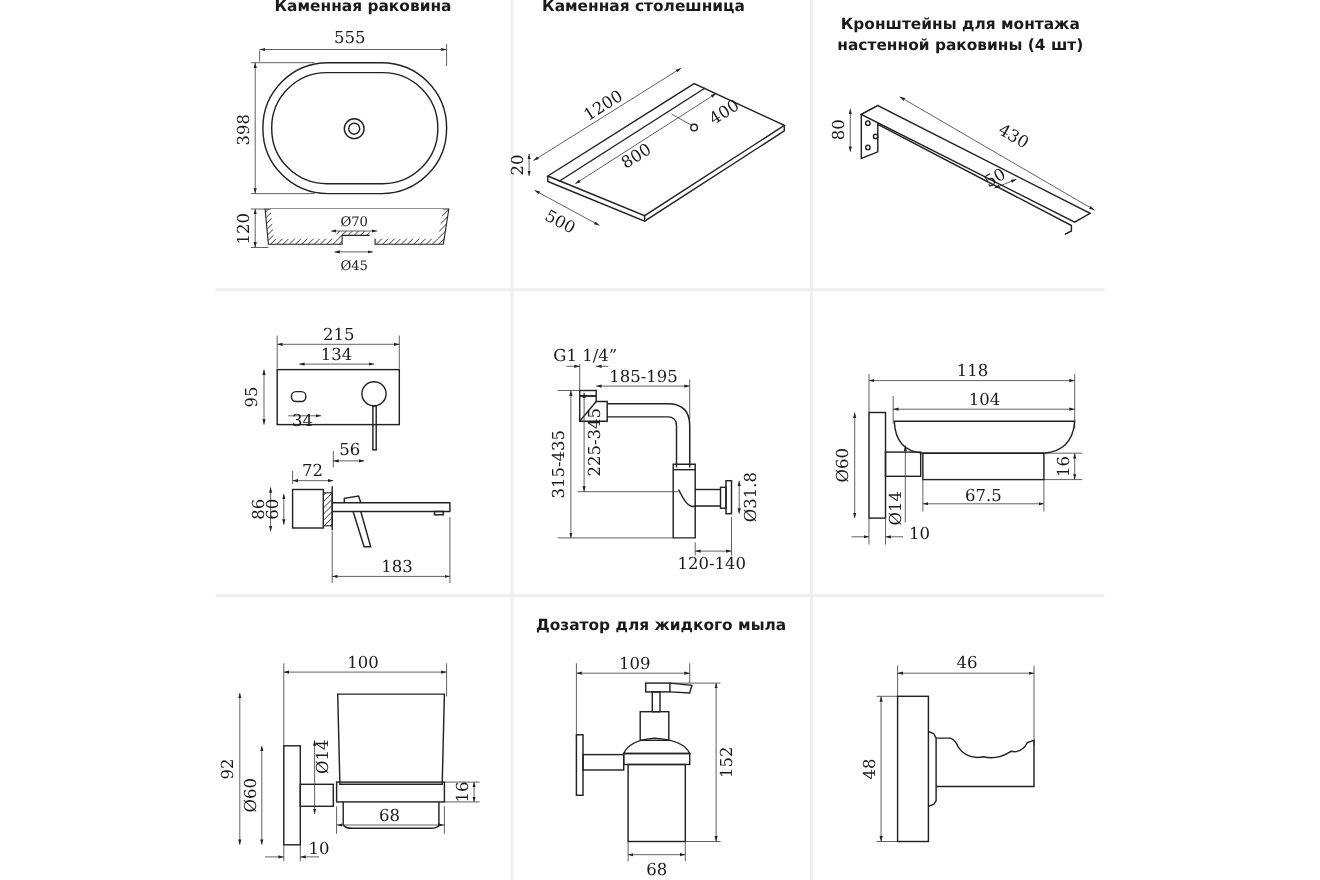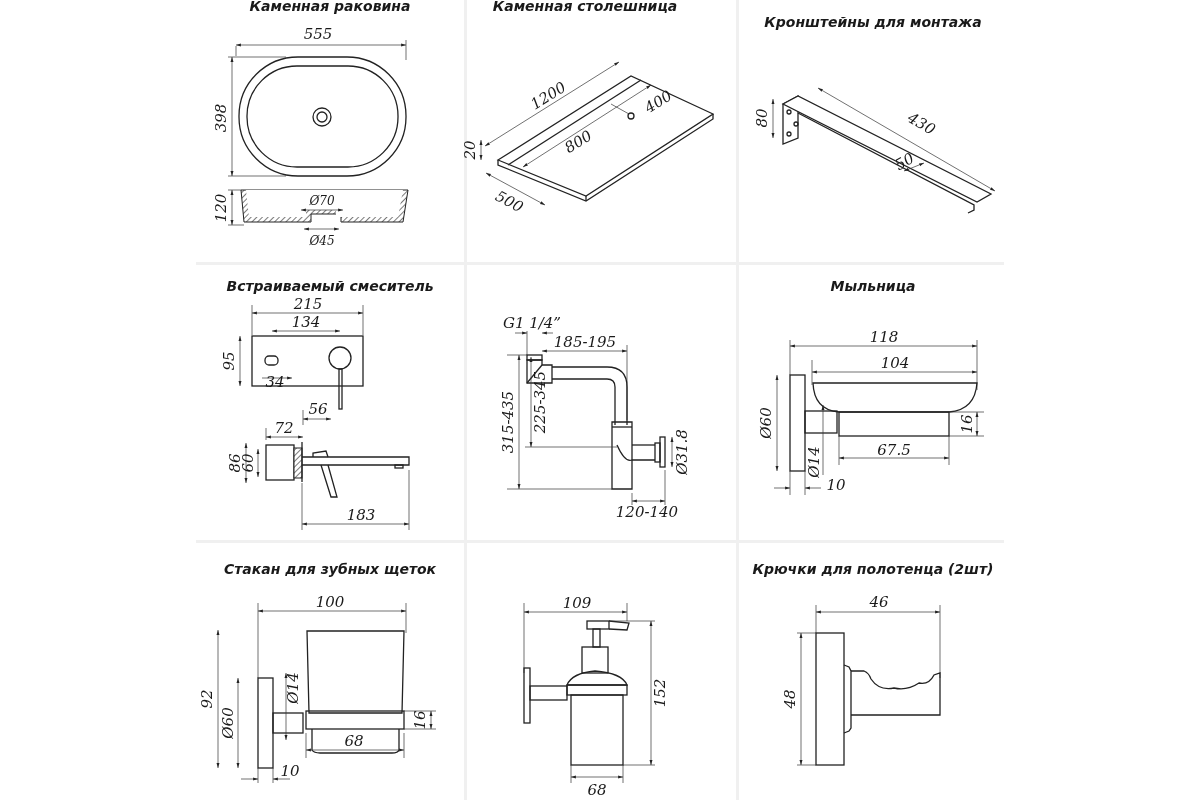--- a/index.html
+++ b/index.html
@@ -1,17 +1,17 @@
 <!DOCTYPE html>
 <html><head>
 <meta charset="utf-8">
 <style>
   html, body { margin: 0; padding: 0; background: #ffffff; }
   body { width: 1200px; height: 800px; position: relative; overflow: hidden; font-family: "DejaVu Sans", sans-serif; }
-  .grid { position: absolute; left: 196px; top: 0; width: 808px; height: 800px; font-style: italic; }
+  .grid { position: absolute; left: 196px; top: 0; width: 808px; height: 800px; }
   .vline { position: absolute; top: 0; width: 3px; height: 800px; background: #f0f0f0; }
   .hline { position: absolute; left: 0; width: 808px; height: 3px; background: #f0f0f0; }
   .cell { position: absolute; width: 268px; height: 266px; }
   .title { position: absolute; left: 0; width: 100%; text-align: center; font-weight: bold; font-size: 14px; color: #1a1a1a; line-height: 18px; }
   svg { position: absolute; left: 0; top: 0; overflow: visible; }
   svg text { font-family: "DejaVu Serif", serif; fill: #1a1a1a; }
   .dim { font-size: 15px; }
   .ln { stroke: #222; fill: none; stroke-width: 1.3; }
   .thin { stroke: #333; fill: none; stroke-width: 0.7; }
   .fillw { fill: #fff; stroke: #222; stroke-width: 1.3; }
@@ -82,38 +82,38 @@
       <text class="dim" transform="translate(210,106) rotate(-32)" text-anchor="middle">400</text>
       <line class="thin" x1="30" y1="140" x2="30" y2="160" marker-start="url(#ar)" marker-end="url(#ar)"></line>
       <text class="dim" transform="translate(24,150) rotate(-90)" text-anchor="middle">20</text>
       <line class="thin" x1="35" y1="173" x2="94" y2="205" marker-start="url(#ar)" marker-end="url(#ar)"></line>
       <text class="dim" transform="translate(56,206) rotate(28)" text-anchor="middle">500</text>
     </svg>
   </div>
 
   <div class="cell" style="left:543px;top:16px">
     <div class="title" style="top:-3px">Кронштейны для монтажа</div>
+    <div class="title" style="top:16px">настенной раковины (4 шт)</div>
     <svg width="268" height="262">
       <path class="fillw" d="M44,88 L59,80 L59,122 L44,128 Z"></path>
       <circle class="ln" cx="50" cy="96" r="2"></circle>
         <circle class="ln" cx="50" cy="118" r="2"></circle>
         <circle class="ln" cx="57" cy="108" r="2"></circle>
       <path class="fillw" d="M44,88 L59,80 L252,178 L238,186 Z"></path>
       <path class="ln" d="M59,97 L235,189 L235,194 L229,197"></path>
       <line class="thin" x1="34" y1="83" x2="34" y2="122" marker-start="url(#ar)" marker-end="url(#ar)"></line>
       <text class="dim" transform="translate(28,102) rotate(-90)" text-anchor="middle">80</text>
       <line class="thin" x1="79" y1="72" x2="256" y2="175" marker-start="url(#ar)" marker-end="url(#ar)"></line>
       <text class="dim" transform="translate(180,112) rotate(30)" text-anchor="middle">430</text>
       <line class="thin" x1="165" y1="155" x2="185" y2="147" marker-start="url(#ar)" marker-end="url(#ar)"></line>
       <text class="dim" transform="translate(168,150) rotate(-30)" text-anchor="middle">50</text>
     </svg>
   </div>
 
   <div class="cell" style="left:0;top:265px">
-    <div class="title" style="top:12px">Встраиваемый смеситель</div>
     <svg width="268" height="275">
       <line class="thin" x1="56" y1="40" x2="56" y2="70"></line>
         <line class="thin" x1="167" y1="40" x2="167" y2="70"></line>
       <line class="thin" x1="56" y1="48" x2="167" y2="48" marker-start="url(#ar)" marker-end="url(#ar)"></line>
       <text class="dim" x="112" y="44" text-anchor="middle">215</text>
       <line class="thin" x1="76" y1="66" x2="144" y2="66" marker-start="url(#ar)" marker-end="url(#ar)"></line>
       <text class="dim" x="110" y="62" text-anchor="middle">134</text>
       <rect class="ln" x="56" y="71" width="111" height="50"></rect>
       <rect class="ln" x="69" y="91" width="13" height="9" rx="4"></rect>
       <circle class="ln" cx="144" cy="93" r="11"></circle>
@@ -176,21 +176,20 @@
       <line class="thin" x1="64" y1="92" x2="64" y2="182" marker-start="url(#ar)" marker-end="url(#ar)"></line>
       <text class="dim" transform="translate(78,137) rotate(-90)" text-anchor="middle">225-345</text>
       <line class="thin" x1="165" y1="228" x2="165" y2="240"></line>
         <line class="thin" x1="198" y1="205" x2="198" y2="240"></line>
       <line class="thin" x1="165" y1="236" x2="198" y2="236" marker-start="url(#ar)" marker-end="url(#ar)"></line>
       <text class="dim" x="180" y="252" text-anchor="middle">120-140</text>
     </svg>
   </div>
 
   <div class="cell" style="left:543px;top:265px">
-    <div class="title" style="top:12px">Мыльница</div>
     <svg width="268" height="275">
       <line class="thin" x1="51" y1="75" x2="51" y2="110"></line>
         <line class="thin" x1="238" y1="75" x2="238" y2="125"></line>
       <line class="thin" x1="51" y1="81" x2="238" y2="81" marker-start="url(#ar)" marker-end="url(#ar)"></line>
       <text class="dim" x="145" y="77" text-anchor="middle">118</text>
       <line class="thin" x1="73" y1="95" x2="73" y2="120"></line>
       <line class="thin" x1="73" y1="107" x2="238" y2="107" marker-start="url(#ar)" marker-end="url(#ar)"></line>
       <text class="dim" x="156" y="103" text-anchor="middle">104</text>
       <rect class="ln" x="51" y="110" width="15" height="96"></rect>
       <rect class="ln" x="66" y="146" width="32" height="22"></rect>
@@ -210,21 +209,20 @@
       <text class="dim" x="155" y="190" text-anchor="middle">67.5</text>
       <line class="thin" x1="51" y1="206" x2="51" y2="230"></line>
         <line class="thin" x1="66" y1="206" x2="66" y2="230"></line>
       <line class="thin" x1="35" y1="223" x2="51" y2="223" marker-end="url(#ar)"></line>
       <line class="thin" x1="82" y1="223" x2="66" y2="223" marker-end="url(#ar)"></line>
       <text class="dim" x="97" y="225" text-anchor="middle">10</text>
     </svg>
   </div>
 
   <div class="cell" style="left:0;top:543px">
-    <div class="title" style="top:17px">Стакан для зубных щеток</div>
     <svg width="268" height="257">
       <line class="thin" x1="62" y1="60" x2="62" y2="135"></line>
         <line class="thin" x1="210" y1="60" x2="210" y2="90"></line>
       <line class="thin" x1="62" y1="68" x2="210" y2="68" marker-start="url(#ar)" marker-end="url(#ar)"></line>
       <text class="dim" x="134" y="64" text-anchor="middle">100</text>
       <path class="ln" d="M111,88 L208,88 L206,170 L113,170 Z"></path>
       <rect class="ln" x="62" y="135" width="15" height="90"></rect>
       <rect class="ln" x="77" y="170" width="30" height="20"></rect>
       <rect class="ln" x="110" y="168" width="98" height="18"></rect>
       <path class="ln" d="M116,186 L116,207 Q118,210 124,210 L196,210 Q202,210 203,207 L203,186"></path>
@@ -244,20 +242,21 @@
       <text class="dim" x="158" y="203" text-anchor="middle">68</text>
       <line class="thin" x1="62" y1="225" x2="62" y2="240"></line>
         <line class="thin" x1="77" y1="225" x2="77" y2="240"></line>
       <line class="thin" x1="45" y1="236" x2="62" y2="236" marker-end="url(#ar)"></line>
       <line class="thin" x1="94" y1="236" x2="77" y2="236" marker-end="url(#ar)"></line>
       <text class="dim" x="94" y="233" text-anchor="middle">10</text>
     </svg>
   </div>
 
   <div class="cell" style="left:271px;top:543px">
+    <div class="title" style="top:17px">Дозатор для жидкого мыла</div>
     <svg width="268" height="257">
       <line class="thin" x1="57" y1="60" x2="57" y2="130"></line>
         <line class="thin" x1="160" y1="60" x2="160" y2="78"></line>
       <line class="thin" x1="57" y1="69" x2="160" y2="69" marker-start="url(#ar)" marker-end="url(#ar)"></line>
       <text class="dim" x="110" y="65" text-anchor="middle">109</text>
       <rect class="ln" x="120" y="78" width="22" height="8"></rect>
       <path class="ln" d="M142,78 L162,80 L160,87 L142,86"></path>
       <rect class="ln" x="126" y="86" width="7" height="18"></rect>
       <rect class="ln" x="115" y="104" width="26" height="26"></rect>
       <path class="ln" d="M100,142 Q105,130 128,128 Q155,130 160,142 Z"></path>
@@ -270,21 +269,20 @@
       <line class="thin" x1="184" y1="78" x2="184" y2="222" marker-start="url(#ar)" marker-end="url(#ar)"></line>
       <text class="dim" transform="translate(198,150) rotate(-90)" text-anchor="middle">152</text>
       <line class="thin" x1="104" y1="222" x2="104" y2="240"></line>
         <line class="thin" x1="156" y1="222" x2="156" y2="240"></line>
       <line class="thin" x1="104" y1="234" x2="156" y2="234" marker-start="url(#ar)" marker-end="url(#ar)"></line>
       <text class="dim" x="130" y="252" text-anchor="middle">68</text>
     </svg>
   </div>
 
   <div class="cell" style="left:543px;top:543px">
-    <div class="title" style="top:17px">Крючки для полотенца (2шт)</div>
     <svg width="268" height="257">
       <line class="thin" x1="77" y1="62" x2="77" y2="90"></line>
         <line class="thin" x1="201" y1="62" x2="201" y2="135"></line>
       <line class="thin" x1="77" y1="69" x2="201" y2="69" marker-start="url(#ar)" marker-end="url(#ar)"></line>
       <text class="dim" x="140" y="64" text-anchor="middle">46</text>
       <rect class="ln" x="77" y="90" width="28" height="132"></rect>
       <path class="ln" d="M105,122 L110,124 L112,128 L112,185 L110,188 L105,190"></path>
       <path class="ln" d="M112,128 L125,128 Q130,130 132,136 Q140,148 155,145 Q168,148 180,140 Q190,142 195,132 L201,130 L201,172 L112,172"></path>
       <line class="thin" x1="58" y1="90" x2="77" y2="90"></line>
         <line class="thin" x1="58" y1="222" x2="77" y2="222"></line>

